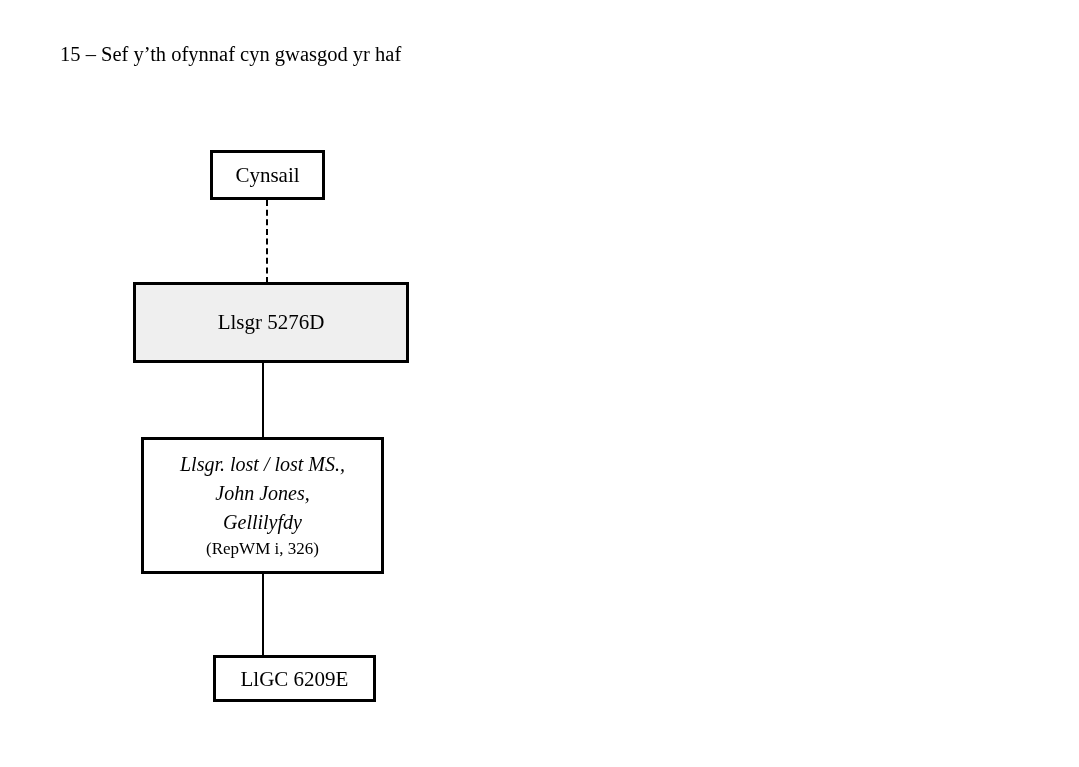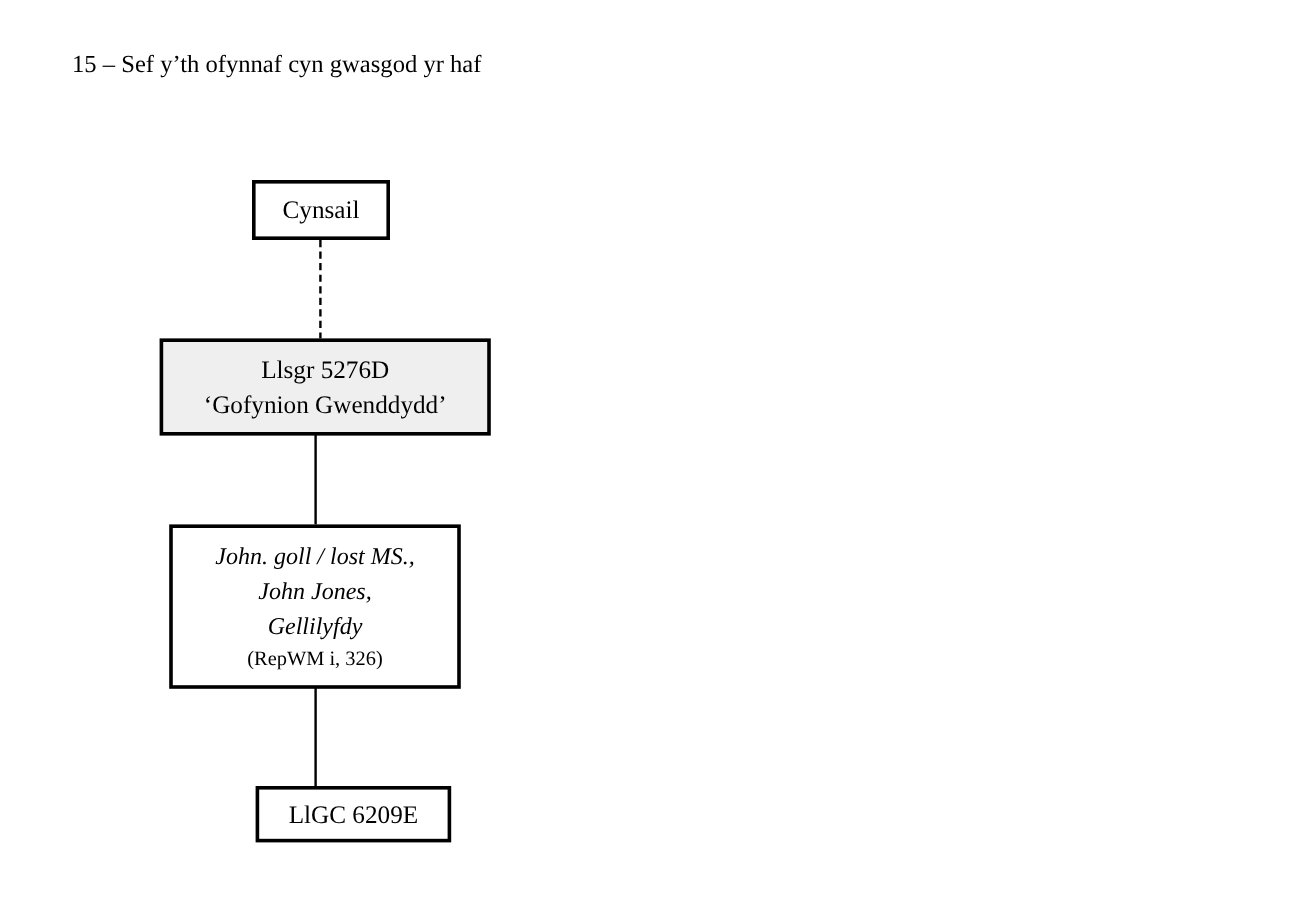--- a/index.html
+++ b/index.html
@@ -158,27 +158,26 @@
   <div class="stemma">
 
     <div class="node" id="node-archetype">
       <span class="line">Cynsail</span>
     </div>
 
     <div class="connector connector-dashed" id="edge-archetype-5276d"></div>
 
     <div class="node" id="node-llgc-5276d">
       <span class="line">Llsgr 5276D</span>
-      <span class="line">‘Gofynion Gwenddydd’</span>
     </div>
 
     <div class="connector connector-solid" id="edge-5276d-lostms"></div>
 
     <div class="node" id="node-lost-ms">
-      <span class="line-italic">John. goll / lost MS.,</span>
+      <span class="line-italic">Llsgr. lost / lost MS.,</span>
       <span class="line-italic">John Jones,</span>
       <span class="line-italic">Gellilyfdy</span>
       <span class="line-ref">(RepWM i, 326)</span>
     </div>
 
     <div class="connector connector-solid" id="edge-lostms-6209e"></div>
 
     <div class="node" id="node-llgc-6209e">
       <span class="line">LlGC 6209E</span>
     </div>

